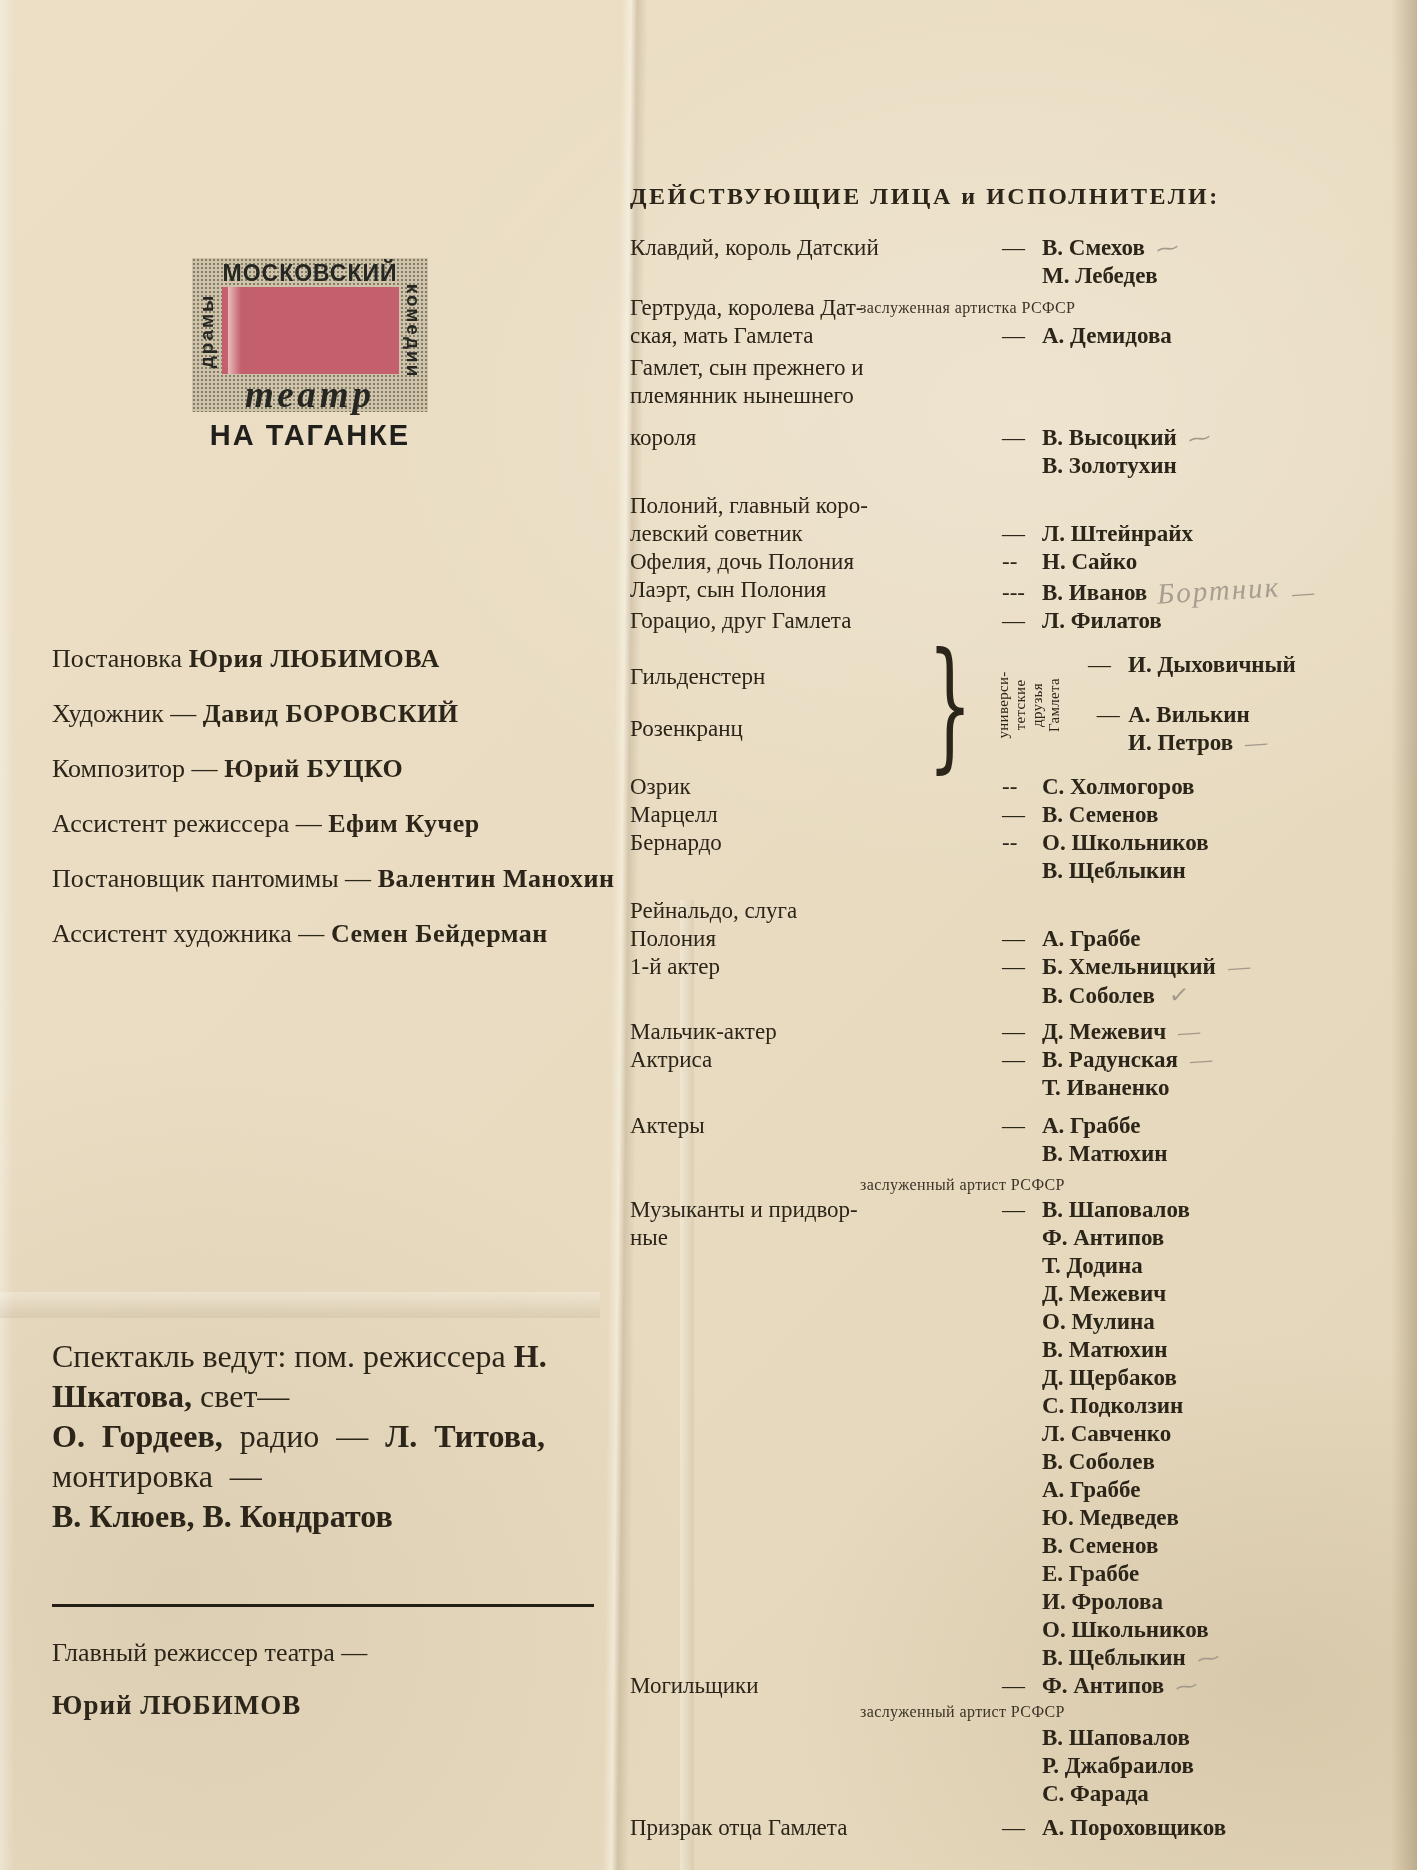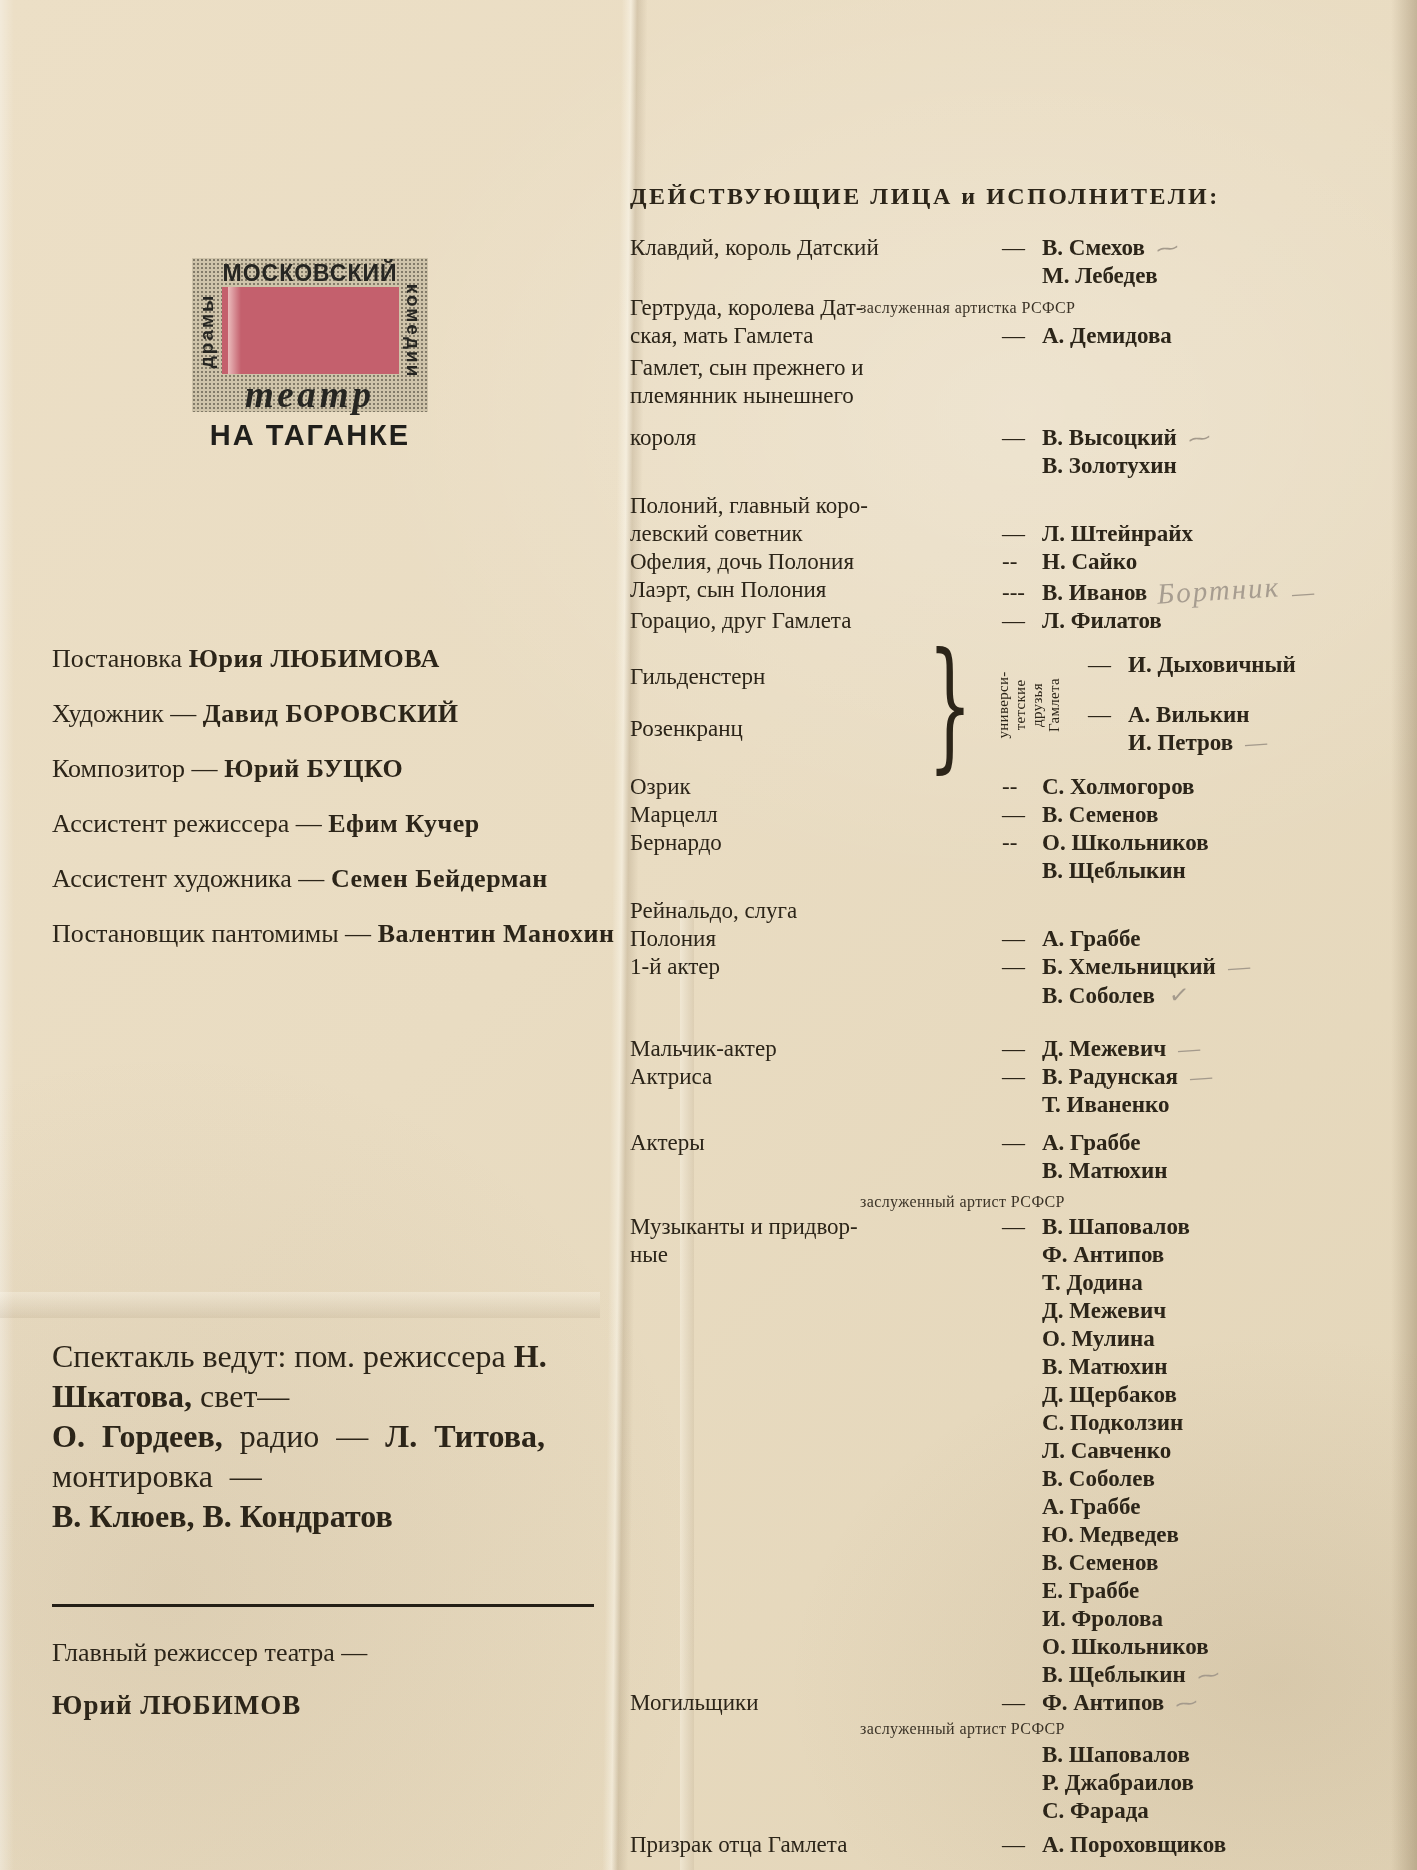--- a/index.html
+++ b/index.html
@@ -62,21 +62,21 @@
   .cast{position:absolute;left:630px;top:182px;width:620px;font-size:23px;line-height:28px;}
   .cast-title{font-size:24px;font-weight:700;letter-spacing:2.5px;margin-bottom:24px;white-space:nowrap;}
   .crow{display:flex;align-items:flex-start;}
   .role{width:372px;flex:none;}
   .perf{flex:1;font-weight:bold;min-width:0;}
   .pline{white-space:nowrap;}
   .dash{display:inline-block;width:40px;font-weight:normal;}
   .cont{padding-left:40px;}
   .small{font-weight:normal;font-size:16px;letter-spacing:.4px;color:#3a3226;}
   .shift{margin-left:-142px;}
-  .mt4{margin-top:4px;} .mt6{margin-top:6px;} .mt8{margin-top:25px;}
+  .mt4{margin-top:4px;} .mt6{margin-top:6px;} .mt8{margin-top:8px;}
   .mt10{margin-top:10px;} .mt12{margin-top:12px;} .mt14{margin-top:14px;}
   
   .grole{width:300px;flex:none;line-height:52px;padding-top:2px;}
   .brace{width:40px;flex:none;height:112px;display:flex;align-items:center;justify-content:center;
     font-family:"DejaVu Serif",serif;font-weight:200;font-size:140px;color:#2c2519;
     transform:scaleX(.5);line-height:112px;}
   .rot{width:118px;flex:none;height:112px;position:relative;}
   .rot-inner{position:absolute;top:50%;left:50%;transform:translate(-50%,-50%) rotate(-90deg);
     font-size:15px;line-height:17px;text-align:center;white-space:nowrap;font-weight:normal;letter-spacing:.3px;}
   .gperf{flex:1;font-weight:bold;min-width:0;}
@@ -112,22 +112,22 @@
       <div class="stamp-bottom">театр</div>
     </div>
     <div class="logo-caption">НА ТАГАНКЕ</div>
   </div>
 
   <div class="credits">
     <div class="credit"><span>Постановка </span><b>Юрия ЛЮБИМОВА</b></div>
     <div class="credit"><span>Художник — </span><b>Давид БОРОВСКИЙ</b></div>
     <div class="credit"><span>Композитор — </span><b>Юрий БУЦКО</b></div>
     <div class="credit"><span>Ассистент режиссера — </span><b>Ефим Кучер</b></div>
+    <div class="credit"><span>Постановщик пантомимы — </span><b>Валентин Манохин</b></div>
     <div class="credit"><span>Ассистент художника — </span><b>Семен Бейдерман</b></div>
-    <div class="credit"><span>Постановщик пантомимы — </span><b>Валентин Манохин</b></div>
   </div>
 
   <div class="crew">
     <div><span>Спектакль ведут: пом. режиссера </span><b>Н. Шкатова,</b><span> свет—</span></div>
     <div class="ln2"><b>О. Гордеев,</b><span> радио — </span><b>Л. Титова,</b><span> монтировка —</span></div>
     <div><b>В. Клюев, В. Кондратов</b></div>
   </div>
 
   <div class="rule"></div>
   <div class="chief1">Главный режиссер театра —</div>
@@ -215,21 +215,21 @@
       <div class="rot">
         <div class="rot-inner">
           <div>универси-</div>
           <div>тетские</div>
           <div>друзья</div>
           <div>Гамлета</div>
         </div>
       </div>
       <div class="gperf">
         <div class="pline" style="margin-top:2px;"><span class="dash">—</span><span>И. Дыховичный</span></div>
-        <div class="pline" style="margin-top:22px;"><span class="dash">—</span><span>А. Вилькин</span></div>
+        <div class="pline" style="margin-top:22px;text-align:center;"><span class="dash">—</span><span>А. Вилькин</span></div>
         <div class="pline cont"><span>И. Петров</span><span class="pencil p-dash">—</span></div>
       </div>
     </div>
 
     <div class="crow mt12">
       <div class="role">
           <div>Озрик</div>
         </div>
       <div class="perf">
           <div class="pline"><span class="dash">--</span><span>С. Холмогоров</span></div>

